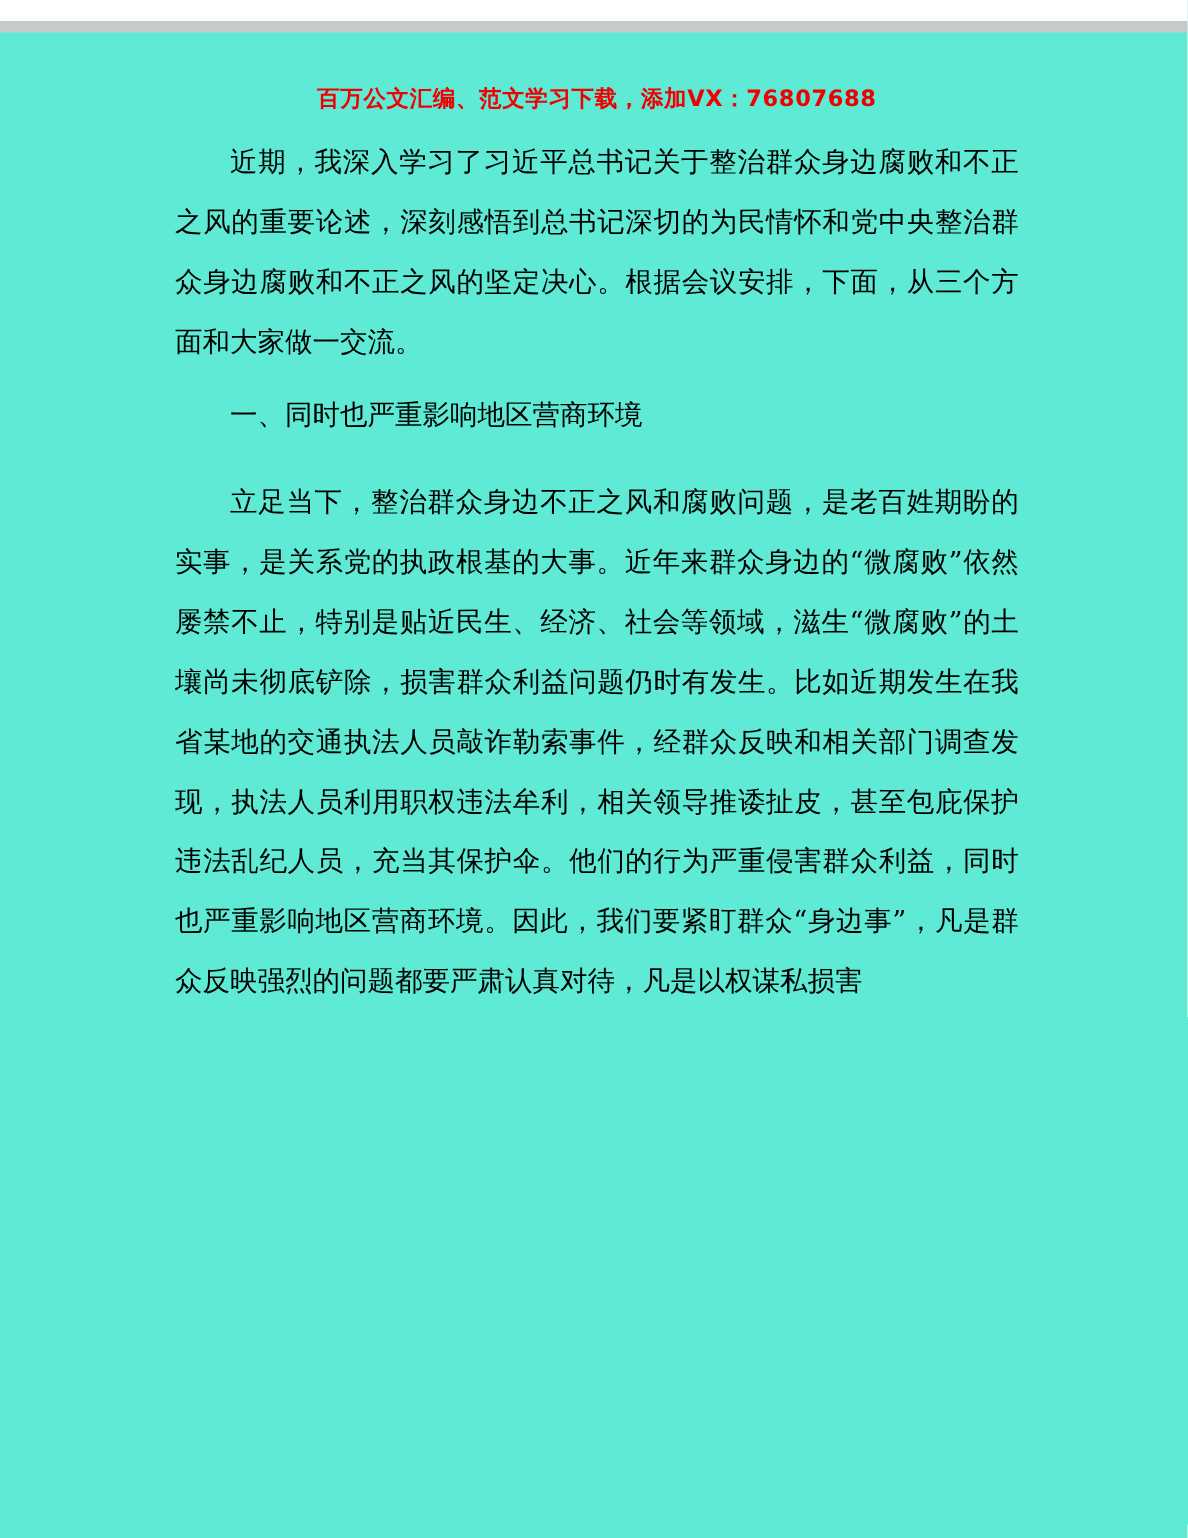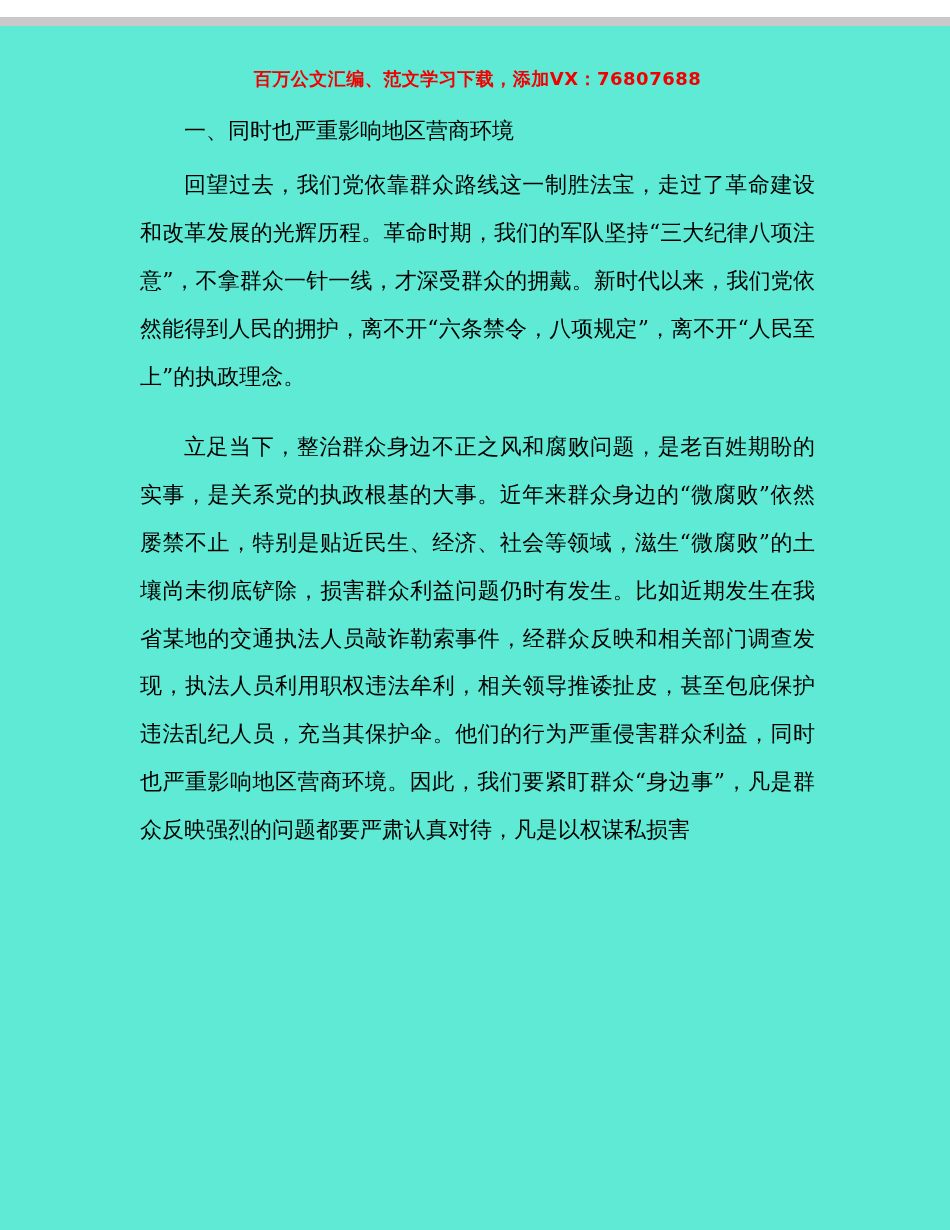--- a/index.html
+++ b/index.html
@@ -76,20 +76,20 @@
 <body>
 
 <div class="page">
   <div class="edge-bar top"></div>
 
   <div class="content">
     <div class="header-notice">百万公文汇编、范文学习下载，添加VX：76807688</div>
 
 
     <div class="paragraphs" id="paragraphs">
+        <p class="para">近期，我深入学习了习近平总书记关于整治群众身边腐败和不正之风的重要论述，深刻感悟到总书记深切的为民情怀和党中央整治群众身边腐败和不正之风的坚定决心。根据会议安排，下面，从三个方面和大家做一交流。</p>
         <p class="para section-heading">一、同时也严重影响地区营商环境</p>
-        <p class="para">回望过去，我们党依靠群众路线这一制胜法宝，走过了革命建设和改革发展的光辉历程。革命时期，我们的军队坚持“三大纪律八项注意”，不拿群众一针一线，才深受群众的拥戴。新时代以来，我们党依然能得到人民的拥护，离不开“六条禁令，八项规定”，离不开“人民至上”的执政理念。</p>
         <p class="para spaced">立足当下，整治群众身边不正之风和腐败问题，是老百姓期盼的实事，是关系党的执政根基的大事。近年来群众身边的“微腐败”依然屡禁不止，特别是贴近民生、经济、社会等领域，滋生“微腐败”的土壤尚未彻底铲除，损害群众利益问题仍时有发生。比如近期发生在我省某地的交通执法人员敲诈勒索事件，经群众反映和相关部门调查发现，执法人员利用职权违法牟利，相关领导推诿扯皮，甚至包庇保护违法乱纪人员，充当其保护伞。他们的行为严重侵害群众利益，同时也严重影响地区营商环境。因此，我们要紧盯群众“身边事”，凡是群众反映强烈的问题都要严肃认真对待，凡是以权谋私损害</p>
       </div>
   </div>
 
   <div class="edge-bar bottom"></div>
 </div>
 
 </body></html>

